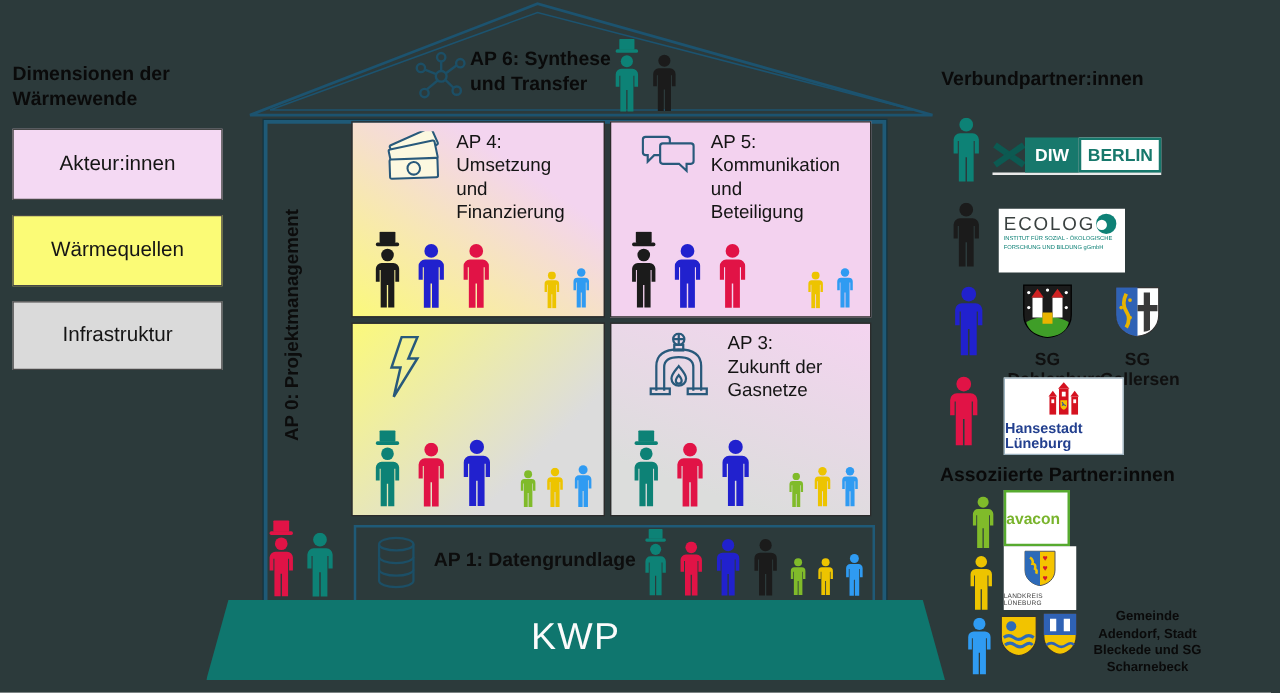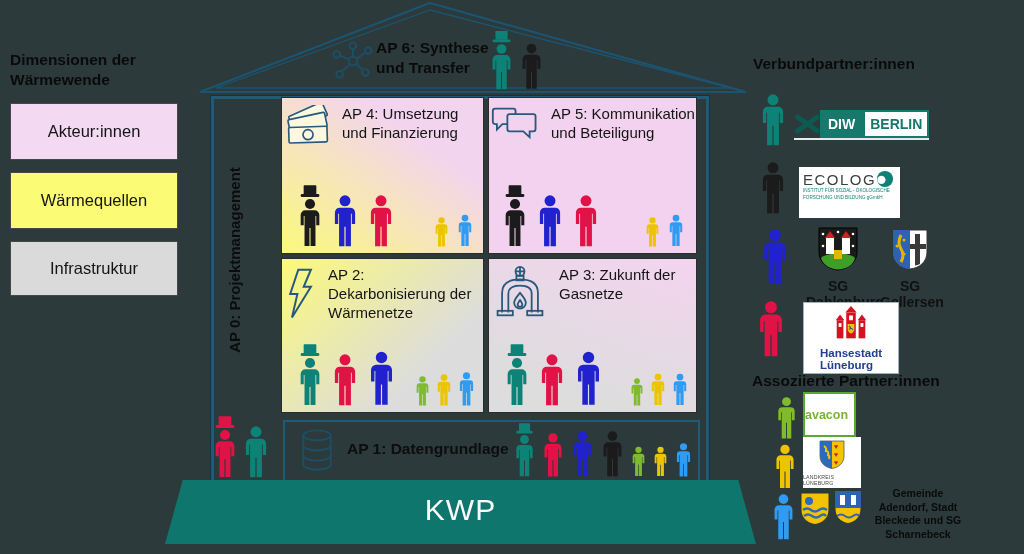--- a/index.html
+++ b/index.html
@@ -8,21 +8,21 @@
   .abs{position:absolute;}
   .heading{font-weight:bold;font-size:15.5px;color:#0a0a0a;line-height:1.32;}
   
   .dim-box{position:absolute;left:10px;width:166px;border:1px solid #474747;
            display:flex;align-items:center;justify-content:center;
            font-size:16.5px;color:#151515;}
   
   #wall{position:absolute;left:211px;top:96px;width:492px;height:384px;
         border:3px solid #1f5a77;box-shadow:0 0 0 1px #12333f;}
   .q{position:absolute;border:1px solid #2b2b2b;overflow:hidden;}
-  .q-head{display:flex;gap:9px;padding:7px 1px;align-items:flex-start;}
+  .q-head{display:flex;gap:9px;padding:7px 24px;align-items:flex-start;}
   .q-title{font-size:15px;color:#141414;line-height:1.25;flex:1;}
   .q-people-main{position:absolute;left:16px;bottom:6px;display:flex;align-items:flex-end;gap:10px;}
   .q-people-small{position:absolute;bottom:6px;display:flex;align-items:flex-end;gap:6px;}
   #ap4{left:281px;top:97px;width:201px;height:155px;background:linear-gradient(35deg,#fbf97c,#f3d4ef 72%);}
   #ap5{left:488px;top:97px;width:207px;height:155px;background:#f3d2ef;}
   #ap2{left:281px;top:258px;width:201px;height:153px;background:linear-gradient(135deg,#fbf97c,#dcdcdc 72%);}
   #ap3{left:488px;top:258px;width:207px;height:153px;background:linear-gradient(200deg,#f4d4f0,#dcdddc 80%);}
   #ap0-label{position:absolute;left:136px;top:247px;width:205px;height:26px;
              transform:rotate(-90deg);text-align:center;
              font-weight:bold;font-size:15px;color:#0c0c0c;}
@@ -46,23 +46,23 @@
             border-bottom:2px solid #e9e9e9;}
   #diw-x{width:26px;height:28px;}
   #diw-band{background:#17786c;color:#fff;font-weight:bold;font-size:14px;
             display:flex;align-items:center;padding:0 8px;}
   #diw-city{background:#fff;color:#17786c;font-weight:bold;font-size:14px;
             display:flex;align-items:center;padding:0 5px;border:2px solid #17786c;}
   #ecolog-box{left:799px;top:167px;width:101px;height:51px;padding:3px 4px;box-sizing:border-box;}
   #ecolog-name-row{display:flex;align-items:center;}
   #ecolog-name{font-size:15px;color:#39403f;letter-spacing:1.5px;}
   .ecolog-line{font-size:4.6px;color:#0e8176;line-height:1.45;white-space:nowrap;}
-  #hansestadt-box{left:803px;top:302px;width:96px;height:72px;border:1px solid #9db3c0;
+  #hansestadt-box{left:803px;top:302px;width:96px;height:62px;border:1px solid #9db3c0;
                   display:flex;flex-direction:column;align-items:center;justify-content:space-between;
-                  padding:2px 16px;box-sizing:border-box;}
+                  padding:2px 0;box-sizing:border-box;}
   #hansestadt-caption{font-size:11.5px;font-weight:bold;color:#23408f;}
   #avacon-box{left:803px;top:392px;width:53px;height:45px;border:2px solid #57aa2f;box-sizing:border-box;
               display:flex;align-items:center;}
   #avacon-text{font-weight:bold;font-size:12.5px;color:#79b42c;}
   #lk-box{left:803px;top:437px;width:58px;height:51px;box-sizing:border-box;
           display:flex;flex-direction:column;align-items:center;justify-content:space-between;padding:3px 0 2px;}
   #lk-caption{font-size:5.2px;color:#444;letter-spacing:.2px;}
   #gemeinden-text{position:absolute;left:868px;top:487px;width:100px;text-align:center;
                   font-weight:bold;font-size:10.5px;line-height:1.3;color:#0a0a0a;}
 </style>
@@ -192,21 +192,20 @@
           <use href="#person"></use>
         </svg>
     </div>
   </div>
 
   <div class="q" id="ap2">
     <div class="q-head">
       <svg width="36" height="56" viewBox="0 0 40 60" fill="none" stroke="#28597b" stroke-width="2.2">
         <path d="M17 3 L31 3 L23 22 L31 22 L10 56 L16 30 L8 30 Z"></path>
       </svg>
-      <div class="q-title">AP 2: Dekarbonisierung der Wärmenetze</div>
     </div>
     <div class="q-people-main">
       <svg class="pp p-teal" width="24" height="62">
           <use href="#person-hat"></use>
         </svg>
       <svg class="pp p-red" width="26" height="52">
           <use href="#person"></use>
         </svg>
       <svg class="pp p-blue" width="27" height="55">
           <use href="#person"></use>

